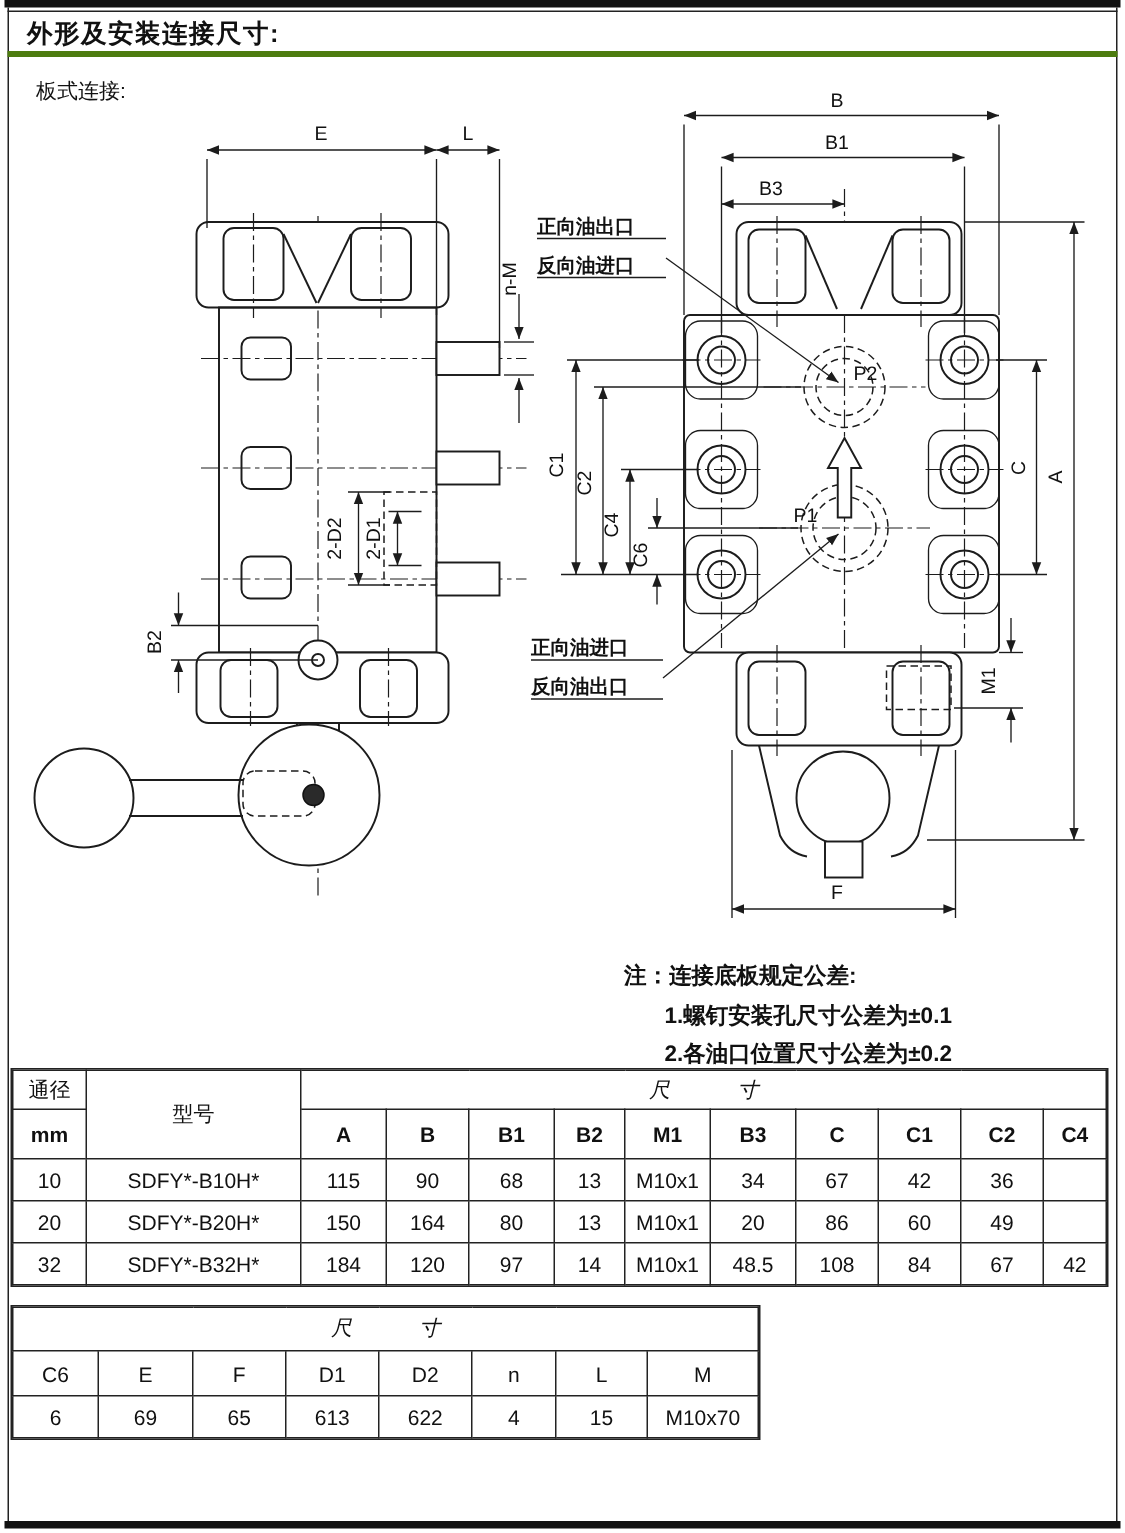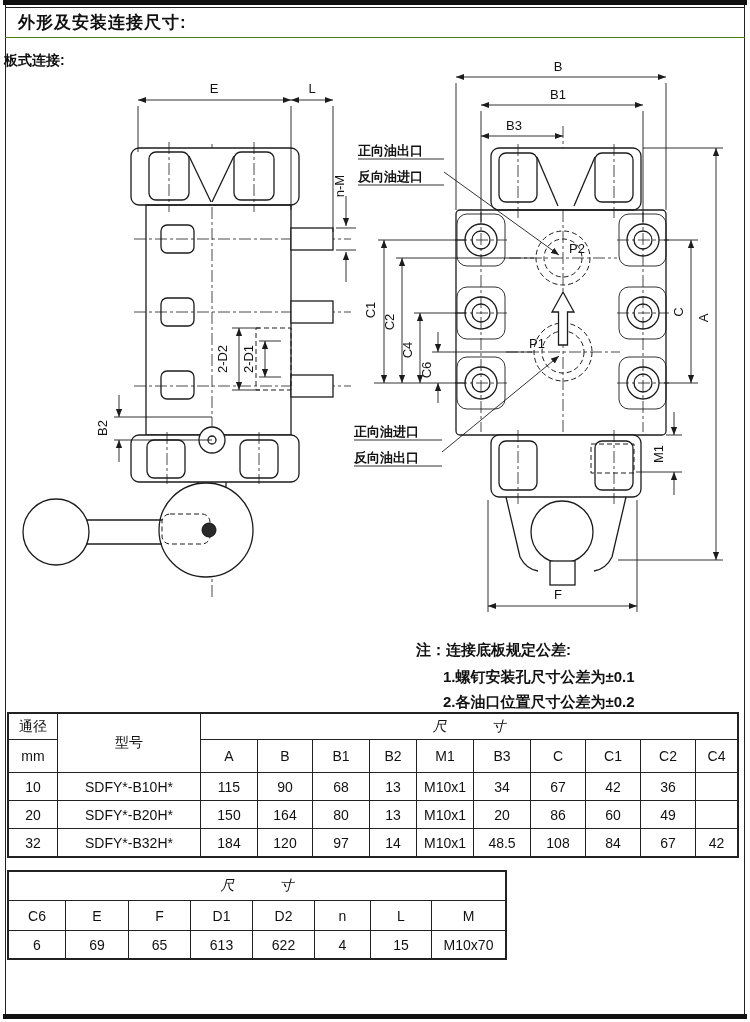--- a/index.html
+++ b/index.html
@@ -3,43 +3,43 @@
 <meta charset="utf-8">
 <style>
   html,body{margin:0;padding:0;background:#e8e8e8;}
   .page{position:relative;width:750px;height:1022px;background:#ffffff;overflow:hidden;
         font-family:"Liberation Sans",sans-serif;color:#111;}
   .bar-top{position:absolute;left:3px;top:0;width:744px;height:5px;background:#111;}
   .bar-bottom{position:absolute;left:3px;top:1014px;width:744px;height:5px;background:#111;}
   .edge-l{position:absolute;left:5px;top:5px;width:1px;height:1009px;background:#222;}
   .edge-r{position:absolute;left:744px;top:5px;width:1px;height:1009px;background:#222;}
   .titlebox{position:absolute;left:5px;top:7px;width:740px;height:31px;box-sizing:border-box;
-            border-top:1px solid #222;border-bottom:1px solid #4d7c0f;}
+            border-top:1px solid #222;border-bottom:4px solid #4d7c0f;}
   .titlebox .t{font-size:17px;font-weight:bold;line-height:30px;padding-left:13px;letter-spacing:1px;}
-  .subtitle{position:absolute;left:4px;top:52px;font-size:14px;font-weight:700;}
+  .subtitle{position:absolute;left:24px;top:52px;font-size:14px;font-weight:400;}
   svg.draw{position:absolute;left:6px;top:60px;}
 
   
   .ol{fill:none;stroke:#1c1c1c;stroke-width:1.3;}
   .olf{fill:#fff;stroke:#1c1c1c;stroke-width:1.3;}
   .thin{fill:none;stroke:#1c1c1c;stroke-width:0.9;}
   .cl{fill:none;stroke:#1c1c1c;stroke-width:0.8;stroke-dasharray:12 3 3 3;}
   .hid{fill:none;stroke:#1c1c1c;stroke-width:1;stroke-dasharray:5 3;}
   .dim{fill:none;stroke:#1c1c1c;stroke-width:0.9;}
   text.lbl{font:13px "Liberation Sans",sans-serif;fill:#111;}
   text.cn{font:600 13px "Liberation Sans",sans-serif;fill:#111;}
   text.note{font:600 15px "Liberation Sans",sans-serif;fill:#111;}
 
   
   table{border-collapse:collapse;table-layout:fixed;font-size:14px;}
   .t1{position:absolute;left:8px;top:713px;width:602px;}
   .t2{position:absolute;left:8px;top:871px;width:497px;}
   td{border:1px solid #222;text-align:center;padding:0;height:27px;overflow:hidden;white-space:nowrap;}
   .t1 td.hdr1{height:25px;}
-  .t1 td.hdr2{height:32px;}
+  .t1 td.hdr2{height:32px;font-weight:bold;}
   .t2 td.hdr1{height:28px;}
   .t2 td.hdr2{height:29px;}
   td.span-size{letter-spacing:3.2em;padding-left:3.2em;font-style:italic;}
   table{outline:1px solid #222;}
 </style>
 </head>
 <body>
 
 <div class="page">
   <div class="bar-top"></div>

